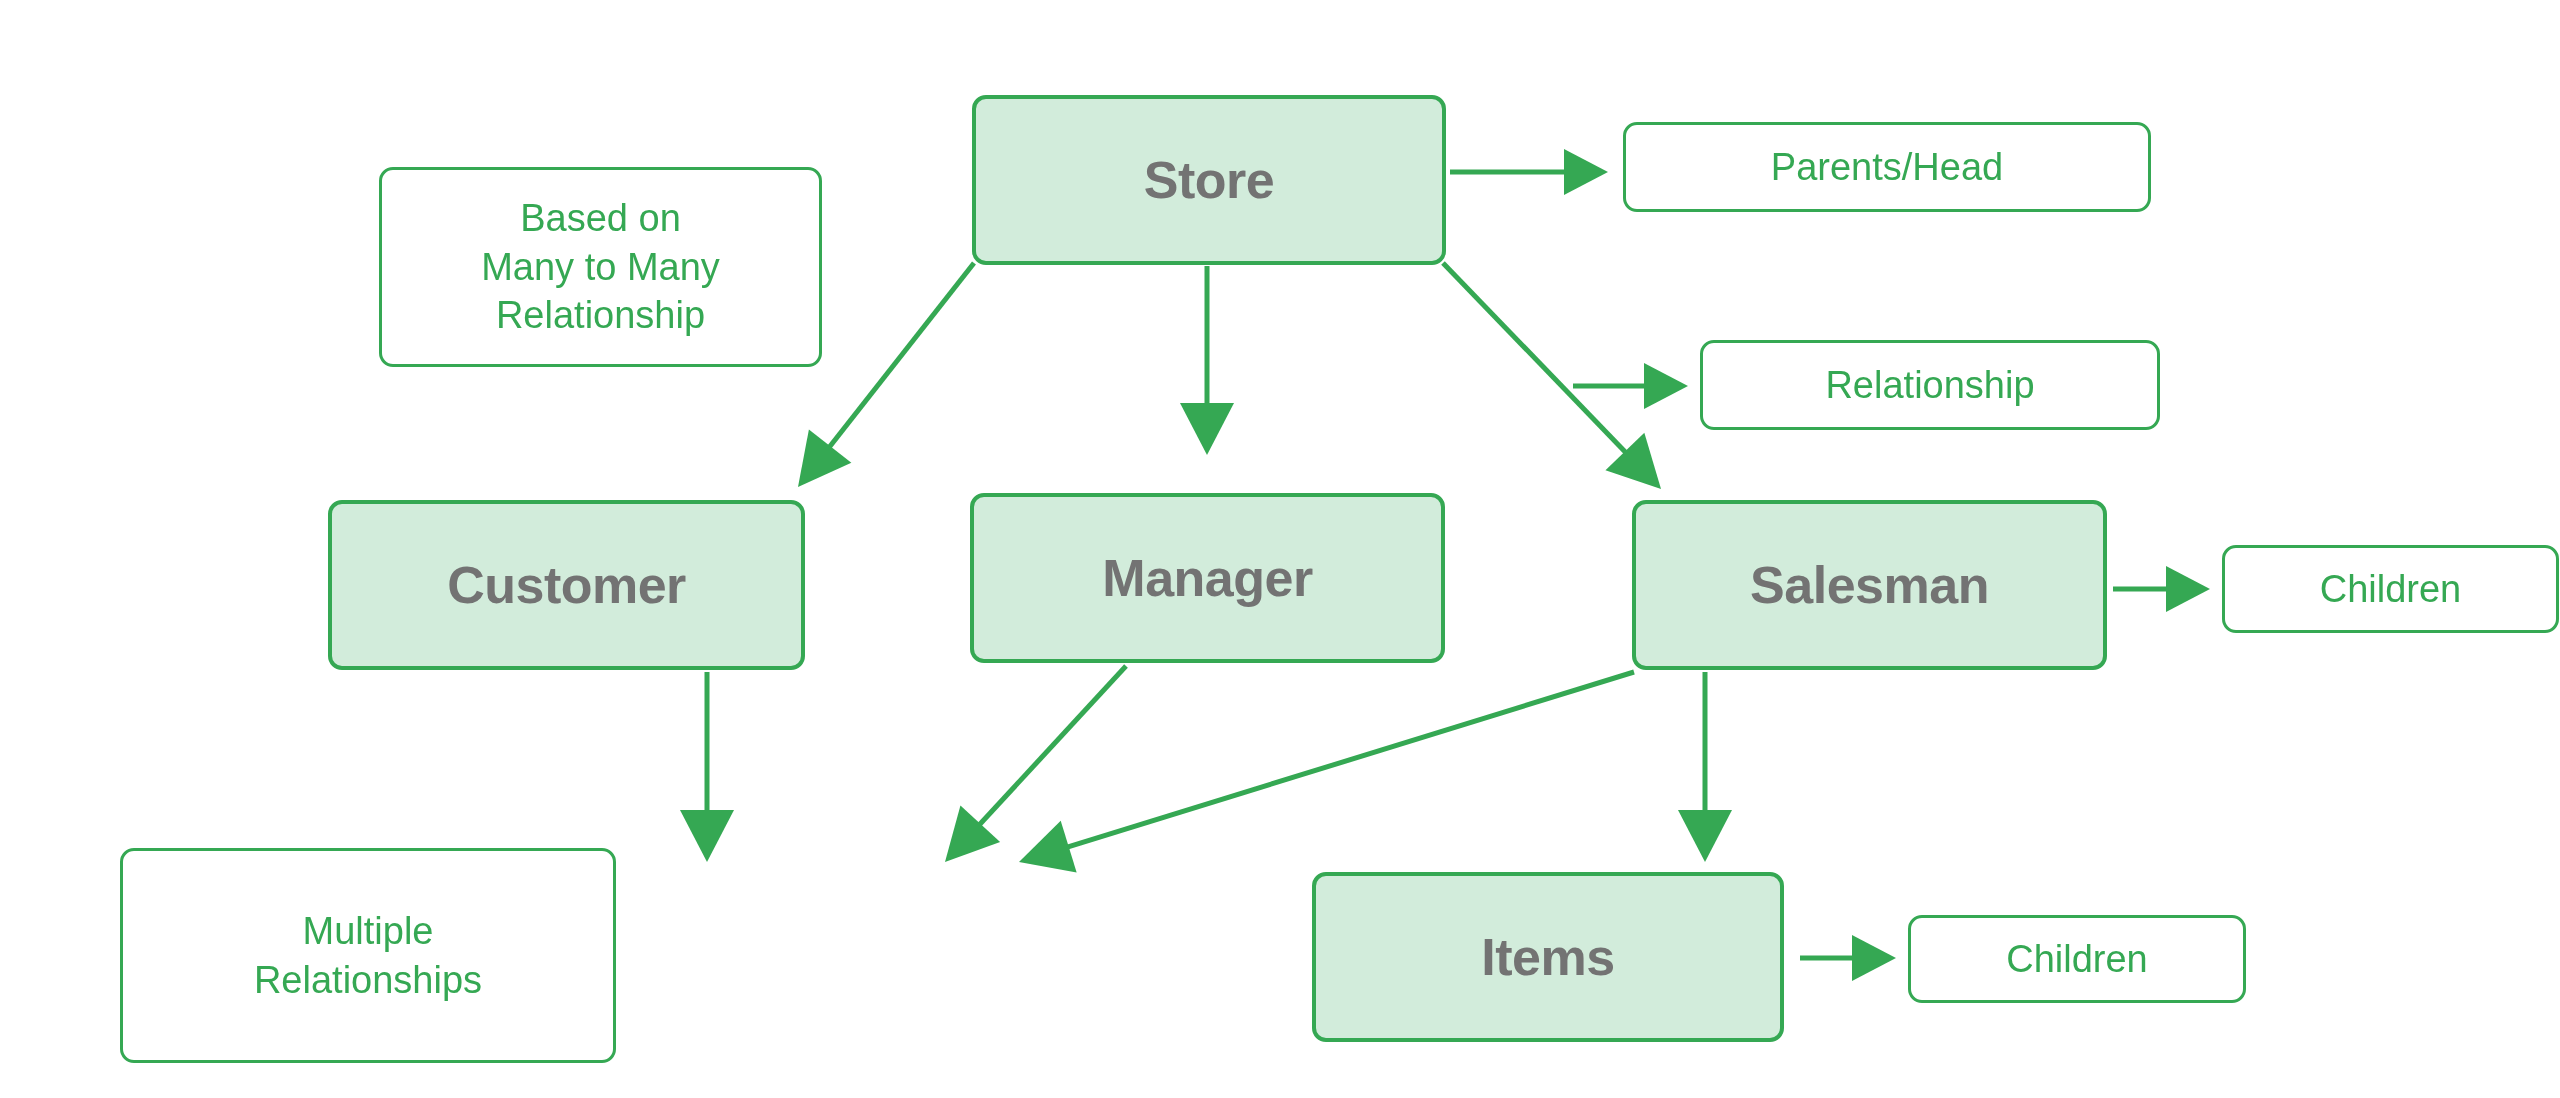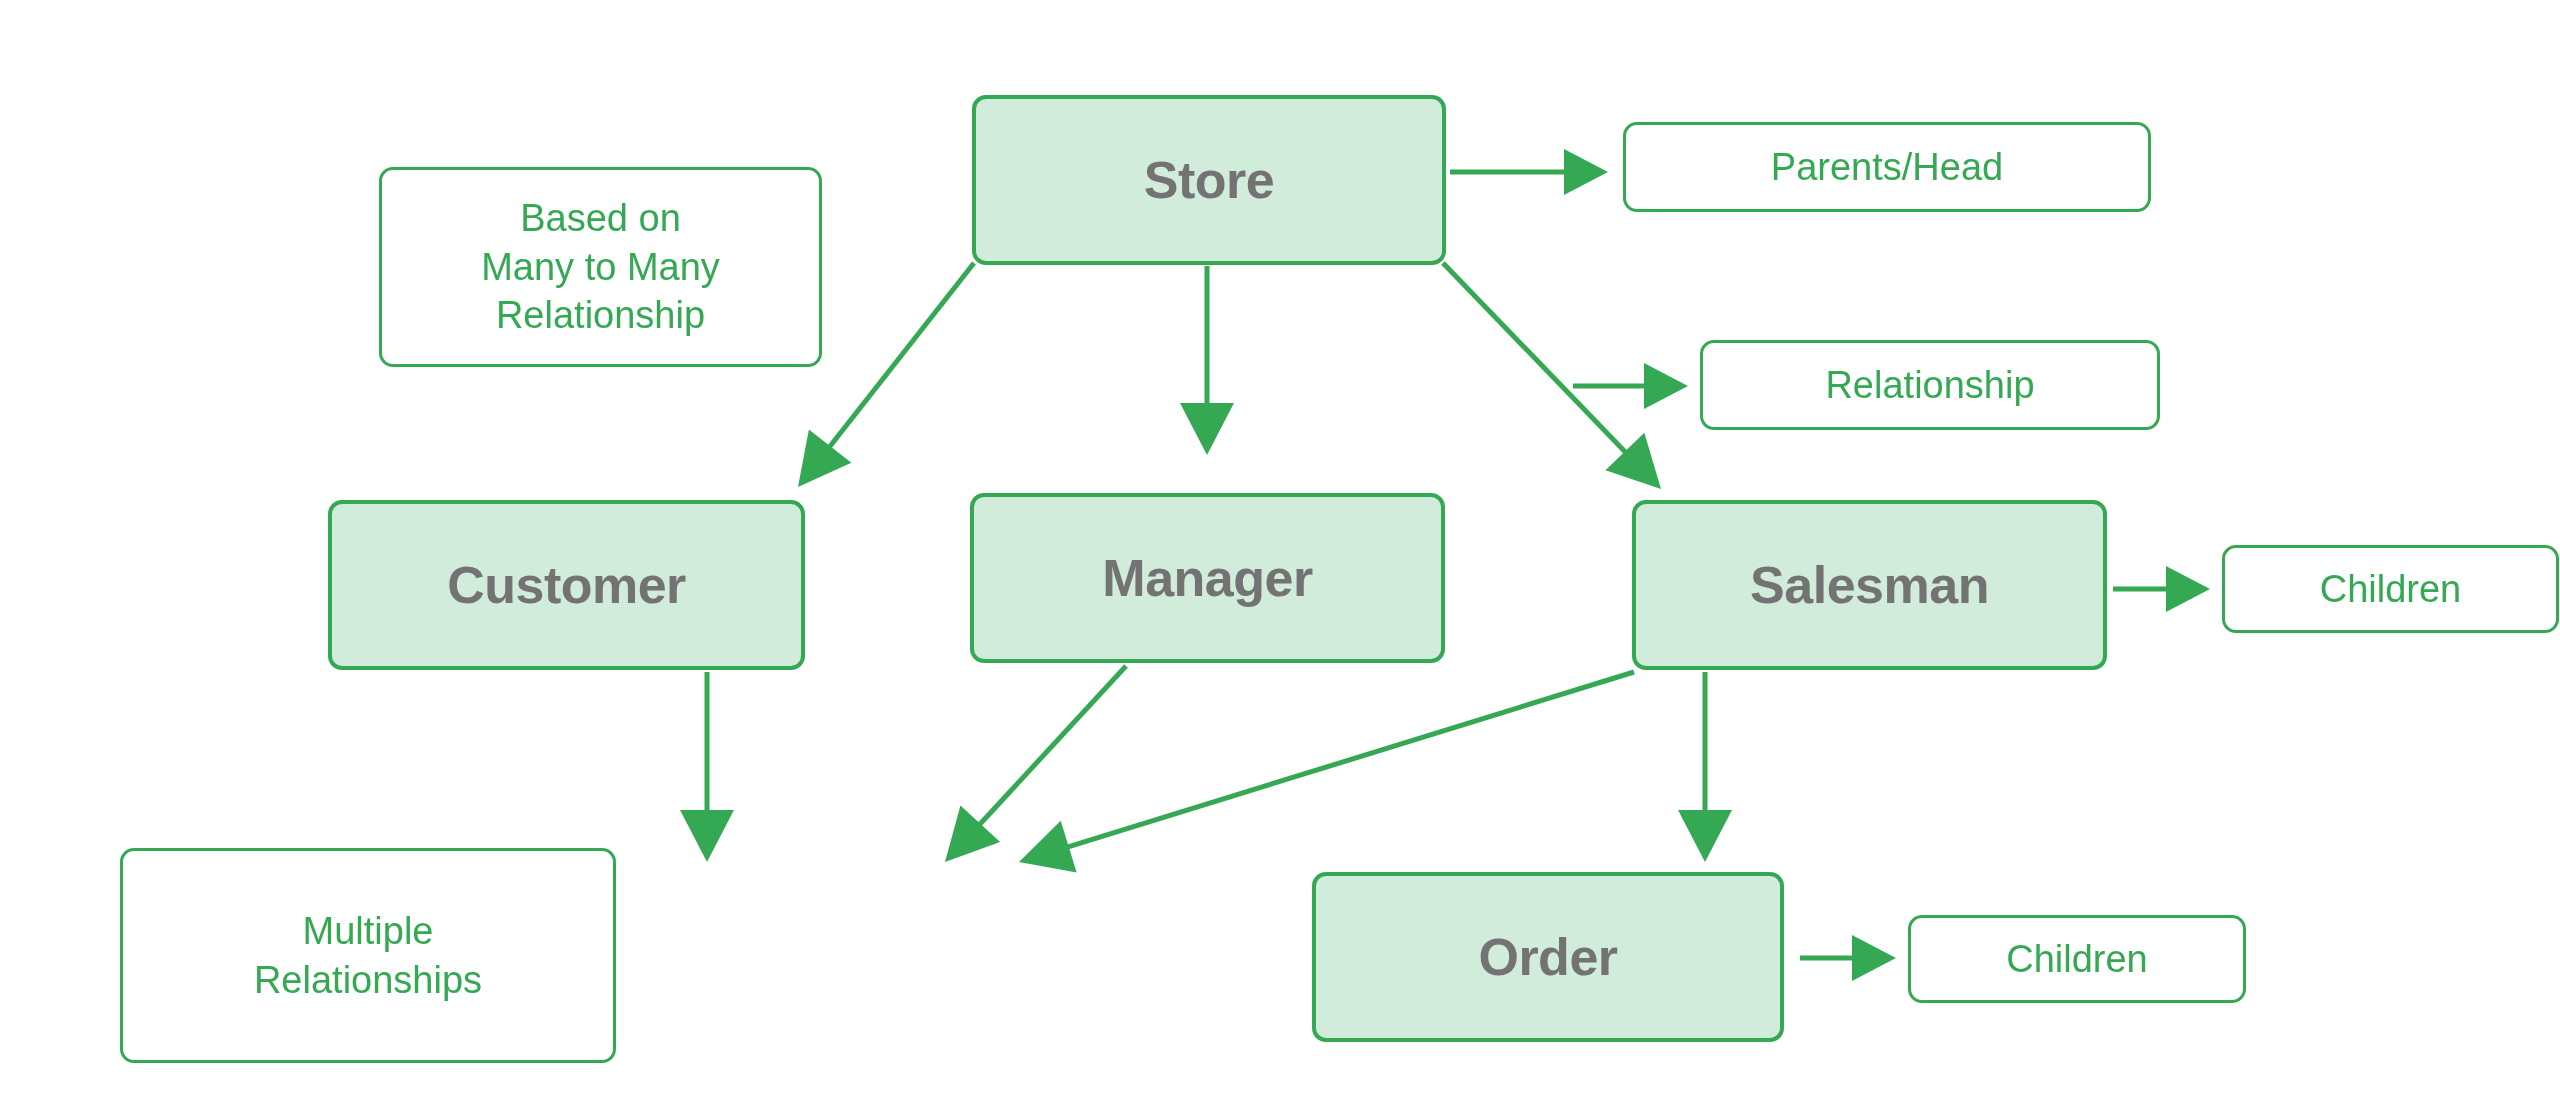--- a/index.html
+++ b/index.html
@@ -118,21 +118,21 @@
   <div class="node entity" style="left: 970px; top: 493px; width: 475px; height: 170px;">
       <span>Manager</span>
     </div>
 
   <div class="node entity" style="left: 1632px; top: 500px; width: 475px; height: 170px;">
       <span>Salesman</span>
     </div>
 
 
   <div class="node entity" style="left: 1312px; top: 872px; width: 472px; height: 170px;">
-      <span>Order</span>
+      <span>Items</span>
     </div>
 
   <div class="node annot" style="left: 1623px; top: 122px; width: 528px; height: 90px;">
       <span class="lines">Parents/Head</span>
     </div>
 
   <div class="node annot" style="left: 379px; top: 167px; width: 443px; height: 200px;">
       <span class="lines">Based on<br>Many to Many<br>Relationship</span>
     </div>
 

